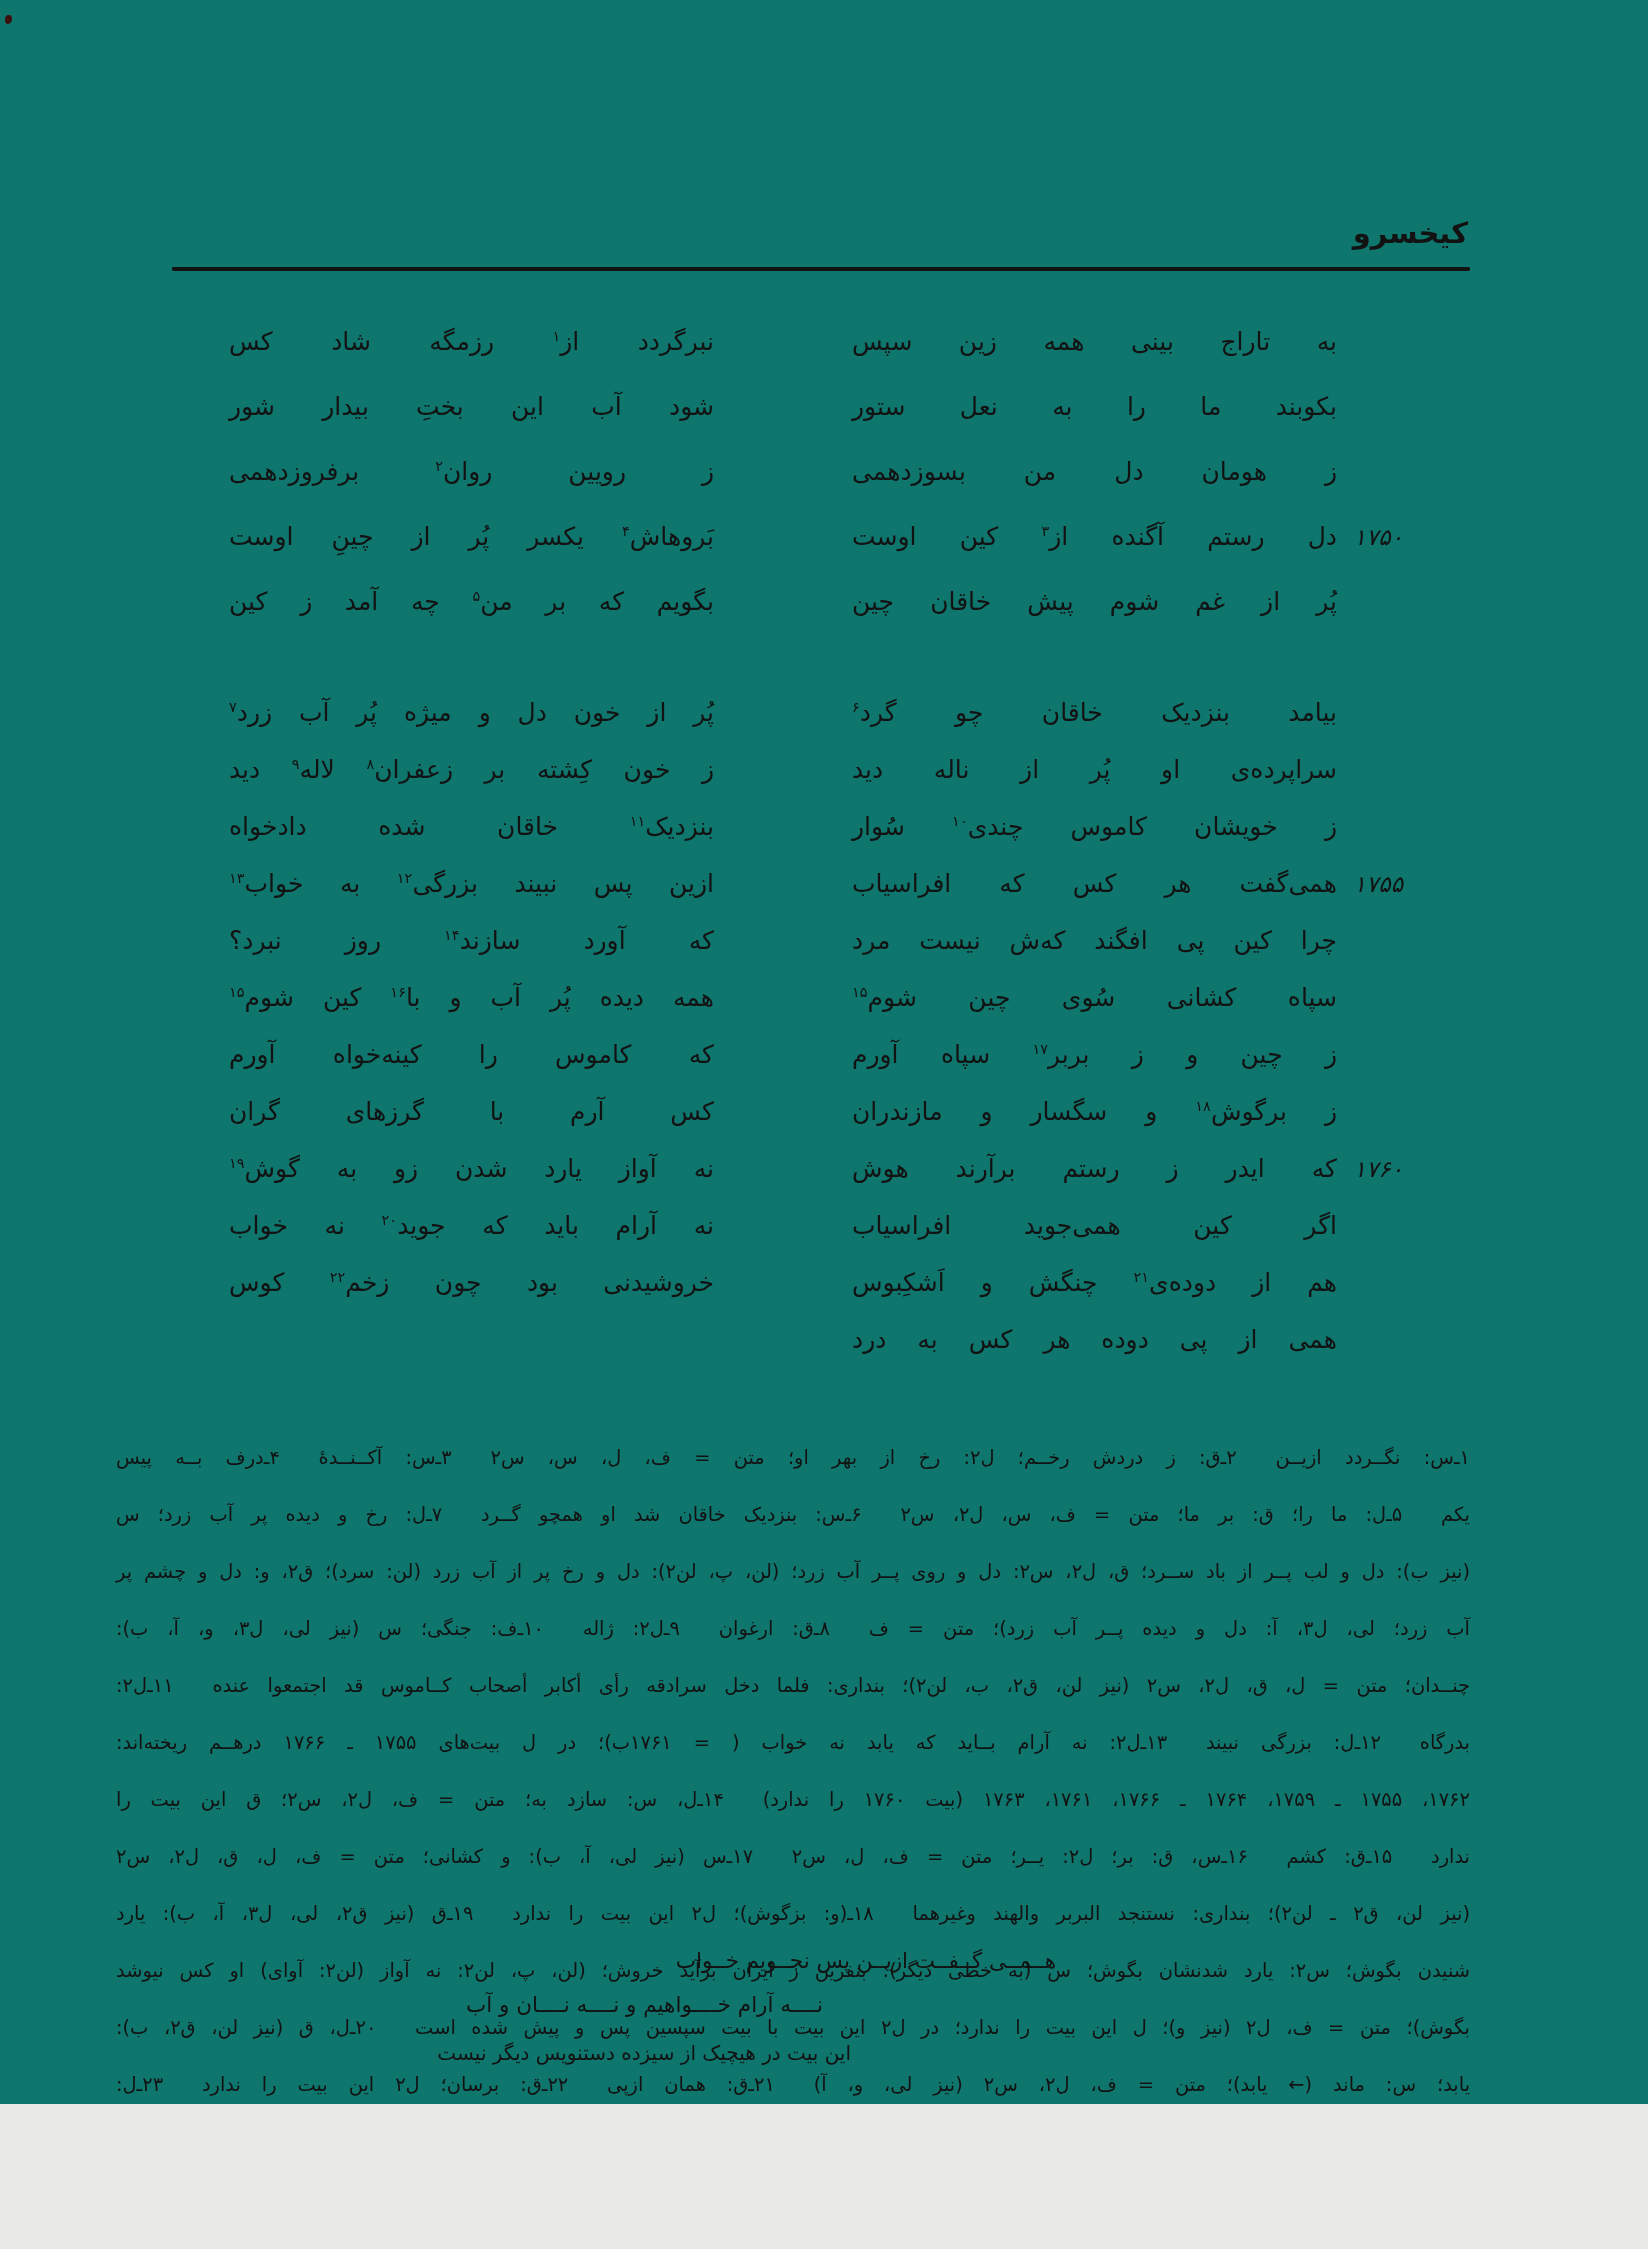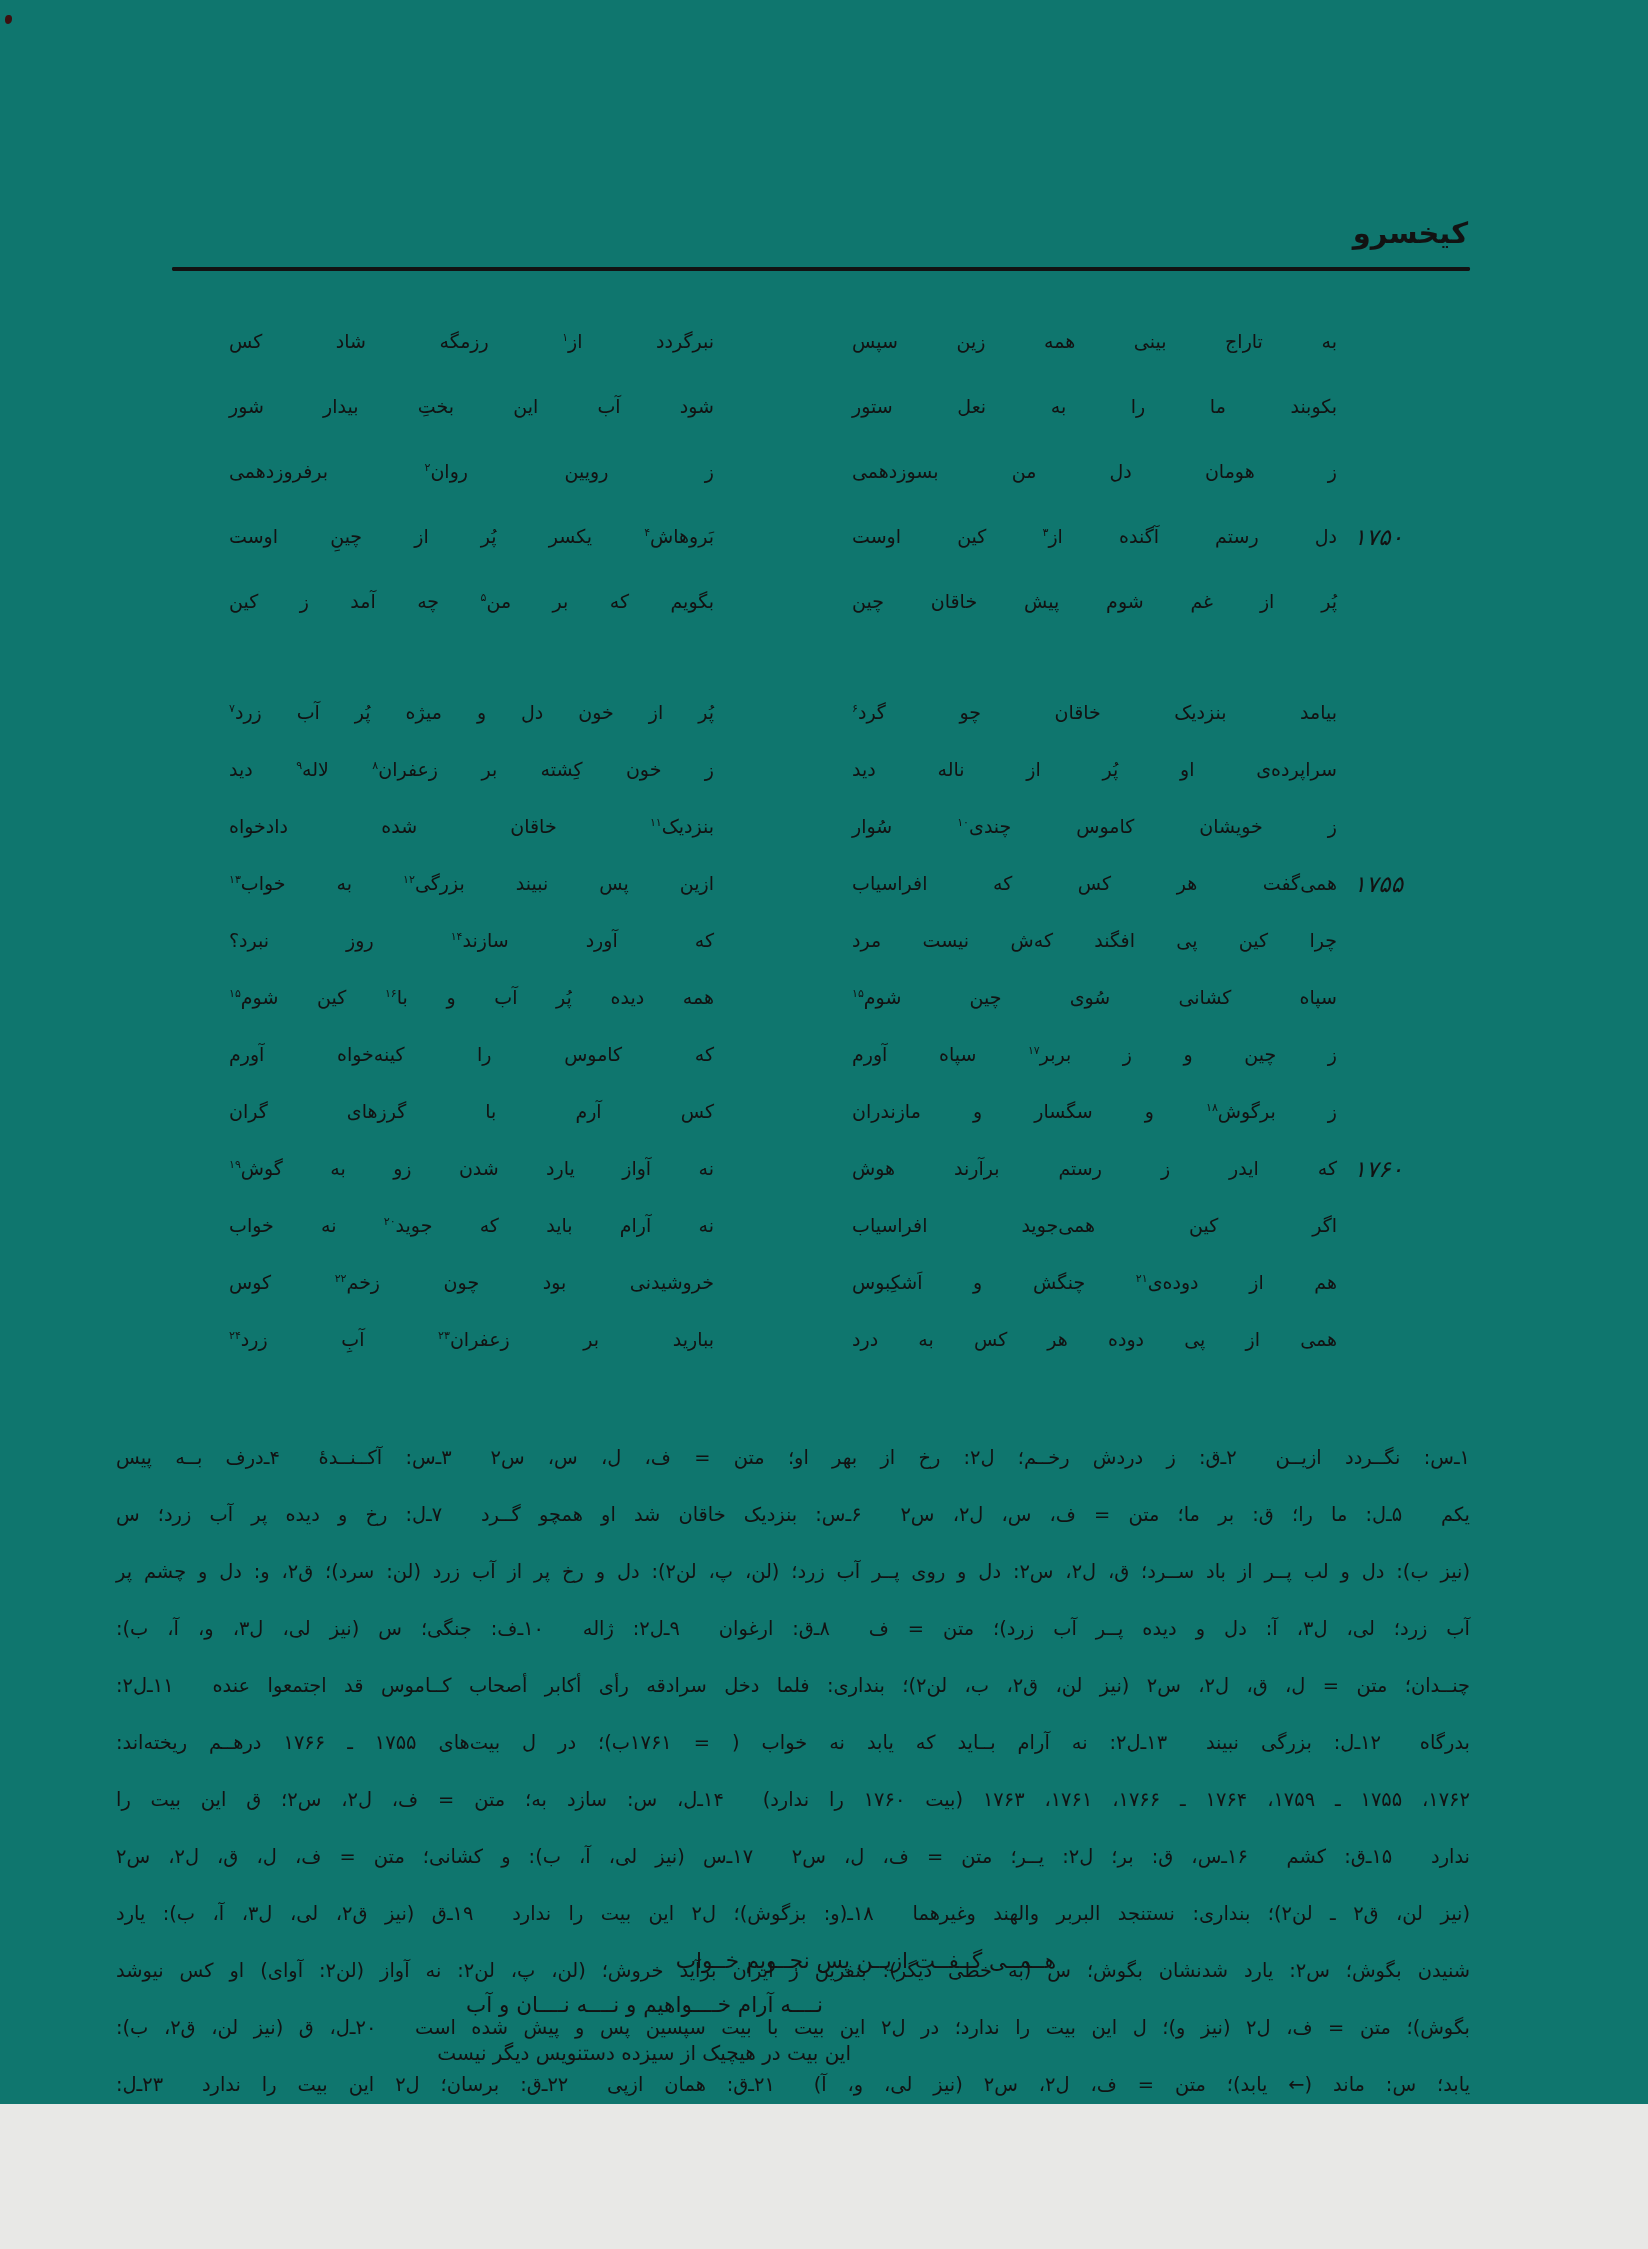--- a/index.html
+++ b/index.html
@@ -33,21 +33,21 @@
     grid-template-columns:132px 485px 1fr 485px;
     align-items:center;
     height:65px;
   }
   .group2 .couplet{height:57px;}
   .group2{margin-top:50px;}
   .verse-num{
     font-size:23px;text-align:left;padding-left:16.6px;direction:rtl;font-style:italic;
   }
   .hemistich{
-    font-size:19px;line-height:1.25;direction:rtl;
+    font-size:25px;line-height:1.25;direction:rtl;
     text-align:justify;text-align-last:justify;
     white-space:normal;
   }
   .hemistich sup{font-size:0.58em;vertical-align:super;line-height:0;}
   .footnotes{
     position:absolute;top:1421px;right:179px;left:116px;
     direction:rtl;font-size:19.4px;
   }
   .fn-line{
     line-height:40px;height:40px;
@@ -182,21 +182,20 @@
       <div class="couplet">
         <div class="verse-num"></div>
         <div class="hemistich">هم از دوده‌ی<sup>۲۱</sup> چنگش و اَشکِبوس</div>
         <div></div>
         <div class="hemistich">خروشیدنی بود چون زخم<sup>۲۲</sup> کوس</div>
       </div>
       <div class="couplet">
         <div class="verse-num"></div>
         <div class="hemistich">همی از پی دوده هر کس به درد</div>
         <div></div>
-        <div class="hemistich">ببارید بر زعفران<sup>۲۳</sup> آبِ زرد<sup>۲۴</sup></div>
       </div>
     </div>
   </div>
 
   <div class="footnotes">
     <div class="fn-line">۱ـ‌س: نگــردد ازیــن  ۲ـ‌ق: ز دردش رخــم؛ ل۲: رخ از بهر او؛ متن = ف، ل، س، س۲  ۳ـ‌س: آکــنــدهٔ  ۴ـ‌درف بــه پیس</div>
     <div class="fn-line">یکم  ۵ـ‌ل: ما را؛ ق: بر ما؛ متن = ف، س، ل۲، س۲  ۶ـ‌س: بنزدیک خاقان شد او همچو گــرد  ۷ـ‌ل: رخ و دیده پر آب زرد؛ س</div>
     <div class="fn-line">(نیز ب): دل و لب پــر از باد ســرد؛ ق، ل۲، س۲: دل و روی پــر آب زرد؛ (لن، پ، لن۲): دل و رخ پر از آب زرد (لن: سرد)؛ ق۲، و: دل و چشم پر</div>
     <div class="fn-line">آب زرد؛ لی، ل۳، آ: دل و دیده پــر آب زرد)؛ متن = ف  ۸ـ‌ق: ارغوان  ۹ـ‌ل۲: ژاله  ۱۰ـ‌ف: جنگی؛ س (نیز لی، ل۳، و، آ، ب):</div>
     <div class="fn-line">چنــدان؛ متن = ل، ق، ل۲، س۲ (نیز لن، ق۲، ب، لن۲)؛ بنداری: فلما دخل سرادقه رأی أکابر أصحاب کــاموس قد اجتمعوا عنده  ۱۱ـ‌ل۲:</div>

